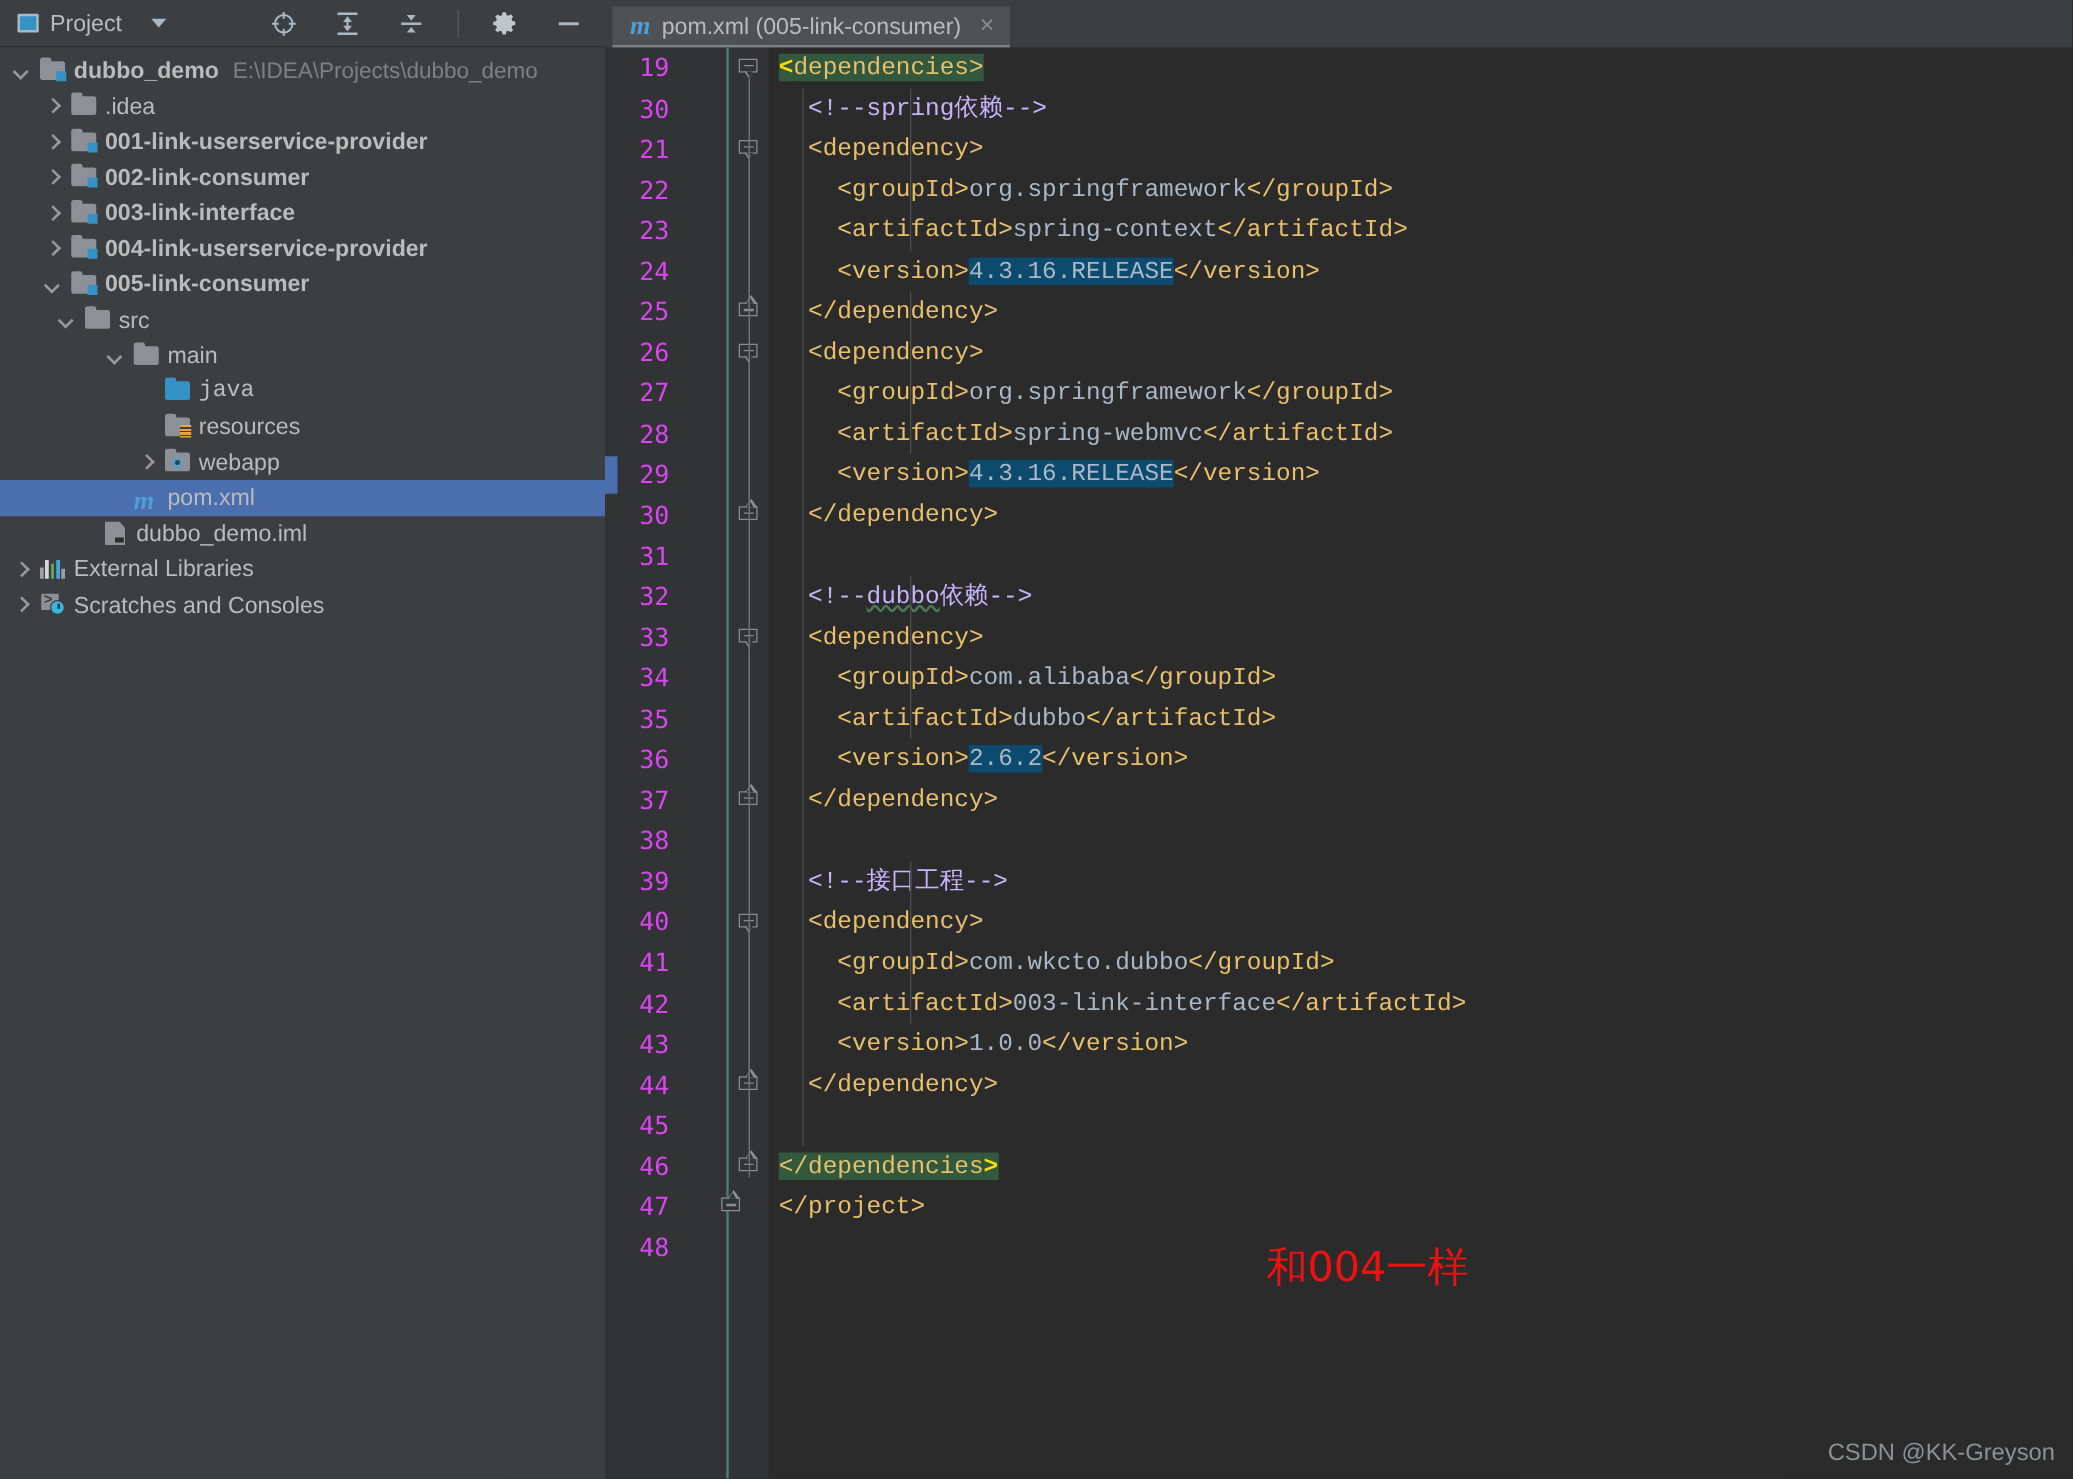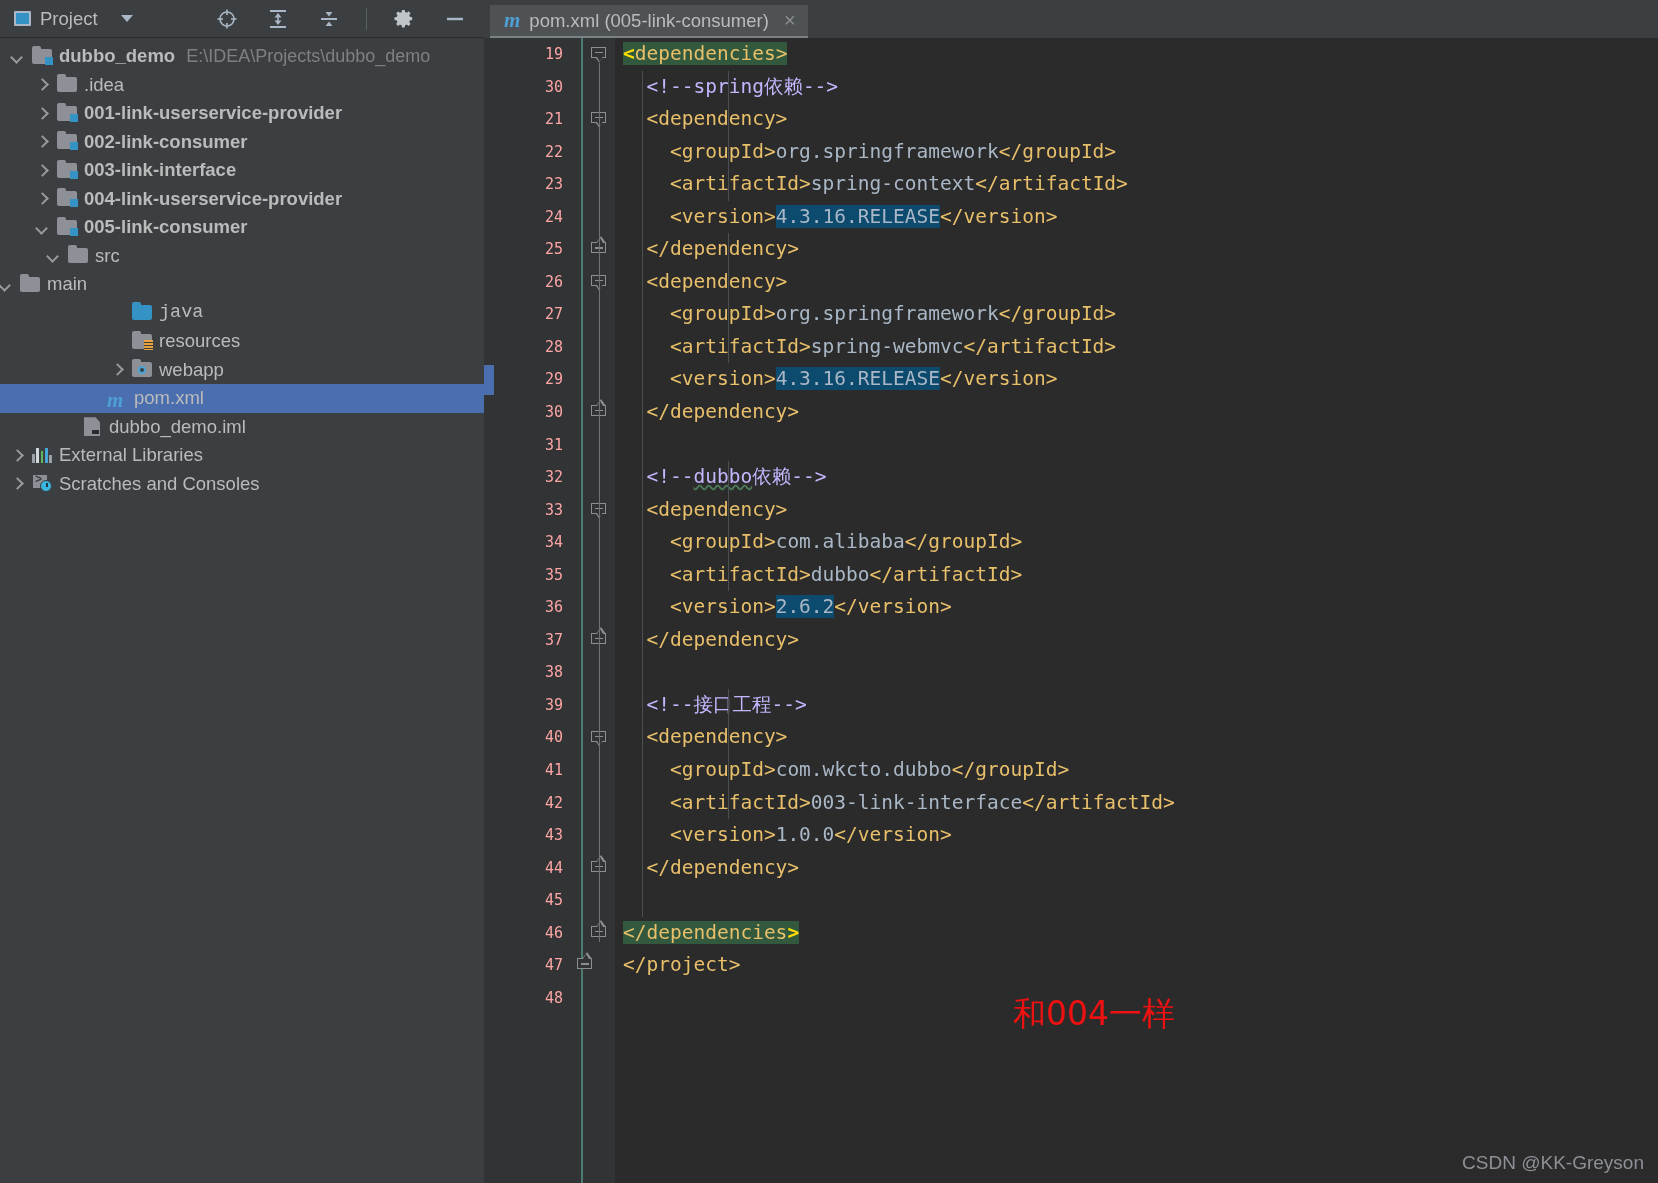--- a/index.html
+++ b/index.html
@@ -111,22 +111,22 @@
     height: 33px; background: #4e5254; display: flex; align-items: center;
     padding: 0 12px 0 14px; gap: 9px; border-bottom: 2px solid #7b8286;
     color: #bbbbbb; font-size: 18.5px;
   }
   .tab-x { color: #8b8f91; font-size: 20px; margin-left: 6px; }
 
   #code-area { flex: 1; display: flex; position: relative; overflow: hidden;
                font-family: "DejaVu Sans Mono", "Liberation Mono", monospace; font-size: 19.5px; }
   #gutter { width: 93px; flex: 0 0 93px; background: #313335; position: relative; }
   #gutter .gmark { position:absolute; left:0; width:10px; height:30px; background:#4b6eaf; }
-  .lnum { height: 32.55px; line-height: 32.55px; text-align: right; padding-right: 14px;
-          color: #fca5a5; font-size: 15px; }
+  .lnum { height: 32.55px; line-height: 32.55px; text-align: center; padding-right: 14px;
+          color: #d946ef; font-size: 20px; }
   #fold { width: 38px; flex: 0 0 38px; background: #313335; position: relative; }
   #fold .vline { position:absolute; left: 4px; top:0; bottom:0; width:2px; background:#4d7a73; }
   .fmark { position: absolute; left: 14px; width: 17px; height: 17px; }
   .fmark .box { width:15px; height:11px; border:1.3px solid #8a8f91; background:#313335; position:absolute; top:0; }
   .fmark .box::after { content:''; position:absolute; left:2.5px; top:4px; width:8px; height:1.3px; background:#8a8f91; }
   .fmark.open .tip { position:absolute; left:4.5px; top:10px; width:7px; height:6px;
       background:#313335; border-left:1.3px solid #8a8f91; border-right:1.3px solid #8a8f91;
       clip-path: polygon(0 0, 100% 0, 50% 100%); }
   .fmark.open .tip::after { content:''; position:absolute; left:-1.5px; top:0;
       width:0; height:0; border-left:5px solid transparent; border-right:5px solid transparent;
@@ -135,21 +135,21 @@
       width:0; height:0; border-left:3.5px solid transparent; border-right:3.5px solid transparent;
       border-top:5px solid #313335; z-index:2; }
   .fmark.close .tipu { position:absolute; left:4.5px; top:-6px; width:0; height:0;
       border-left:5px solid transparent; border-right:5px solid transparent; border-bottom:7px solid #8a8f91; }
   .fmark.close .tipu::after { content:''; position:absolute; left:-3.5px; top:2px;
       width:0; height:0; border-left:3.5px solid transparent; border-right:3.5px solid transparent;
       border-bottom:5px solid #313335; }
   .fline { position:absolute; left:21.5px; width:1.4px; background:#6e7375; }
 
   #lines { flex: 1; position: relative; background: #2b2b2b; padding-left: 8px; }
-  .cl { height: 32.55px; line-height: 32.55px; white-space: pre; position: relative; }
+  .cl { height: 32.55px; line-height: 32.55px; white-space: pre; position: relative; font-family: Liberation Mono, monospace; }
   .t-tag   { color: #e8bf6a; }
   .t-txt   { color: #a9b7c6; }
   .t-cmt   { color: #c4b5fd; }
   .t-hl    { background: #32593d; }
   .t-vhl   { background: #0c4a6e; color:#a9b7c6; }
   .t-brk   { color: #ffdd00; font-weight: bold; }
   .squig { text-decoration: underline wavy #4a7a5a; text-decoration-skip-ink: none; }
   .iguide { position:absolute; top:0; bottom:0; width:1.4px; background:#4b4f51; }
 
   #annot { position: absolute; color: #ee1111; font-size: 33px; white-space: nowrap;
@@ -281,21 +281,21 @@
           <span class="lbl bold">005-link-consumer</span>
         </div>
         <div class="row" style="padding-left: 48px;">
           <span class="arrow d"></span>
           <span style="width:9px;display:inline-block"></span>
           <span class="ico">
             <span class="folder"></span>
           </span>
           <span class="lbl">src</span>
         </div>
-        <div class="row" style="">
+        <div class="row" style="padding-left: 87px;">
           <span class="arrow d"></span>
           <span style="width:9px;display:inline-block"></span>
           <span class="ico">
             <span class="folder"></span>
           </span>
           <span class="lbl">main</span>
         </div>
         <div class="row" style="padding-left: 112px; font-family: Liberation Mono, monospace;">
           <span class="arrow"></span>
           <span style="width:9px;display:inline-block"></span>

